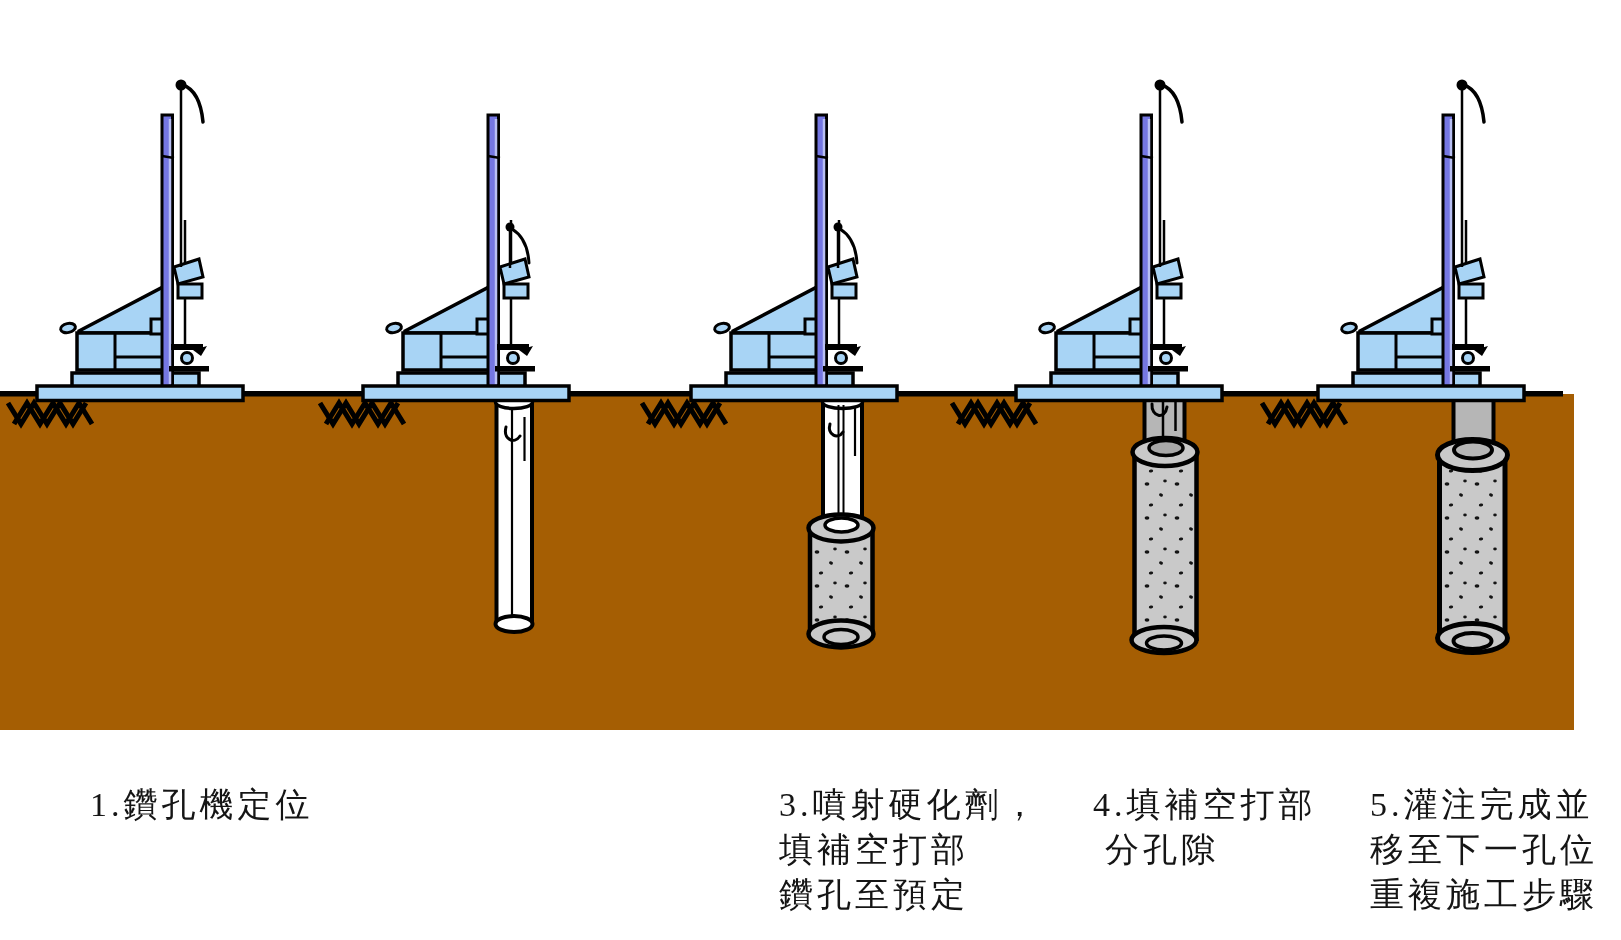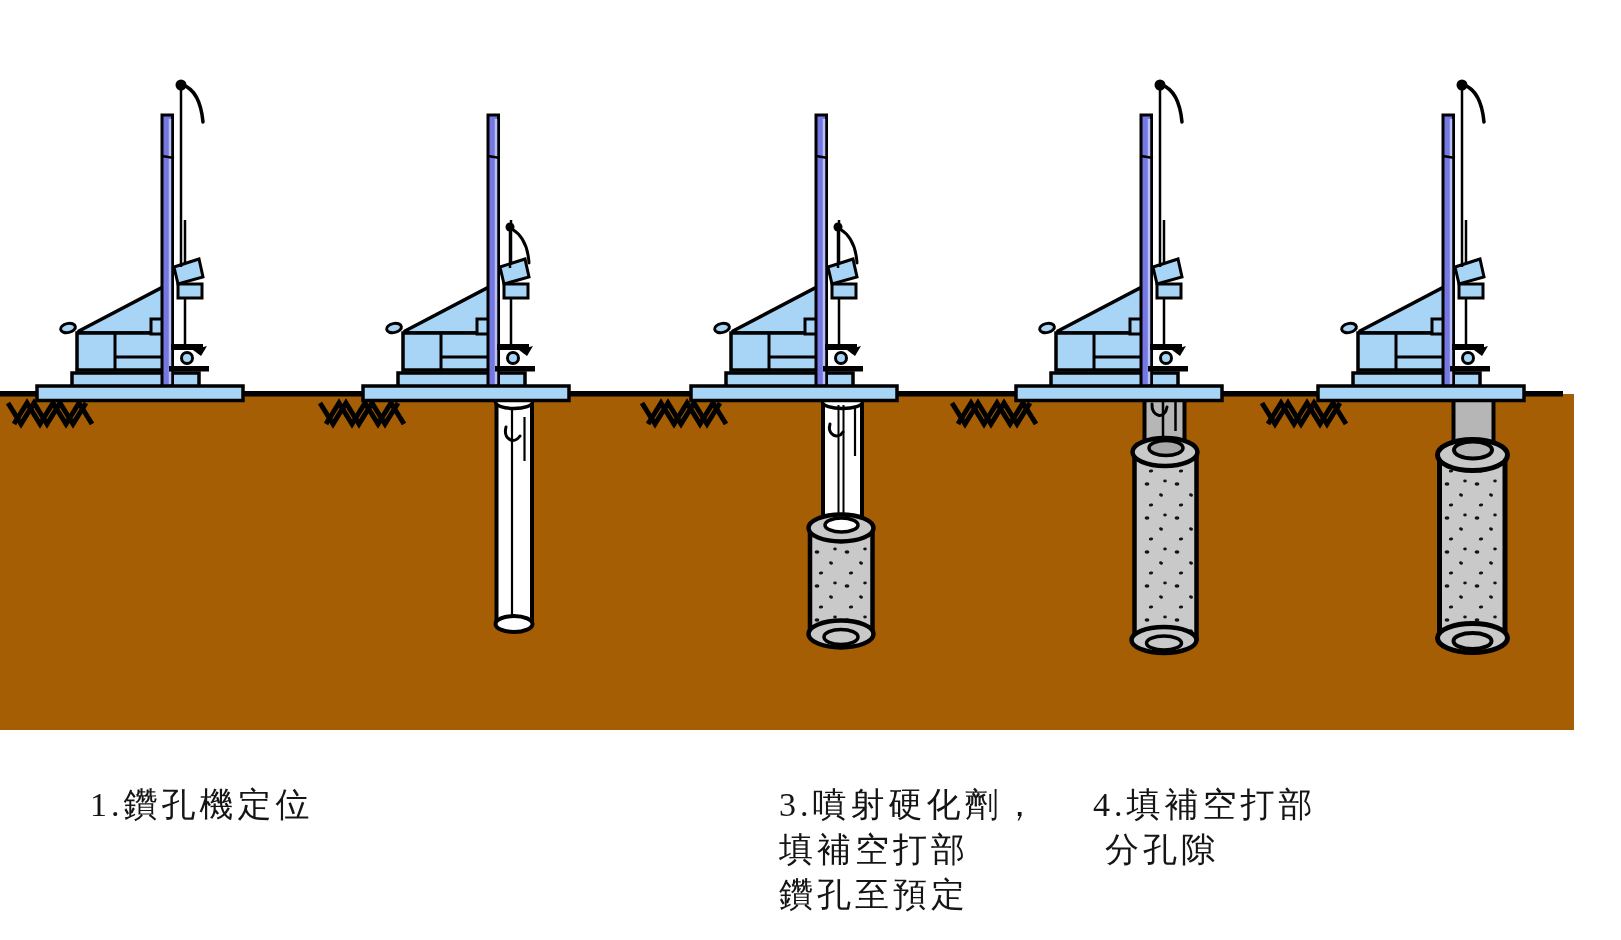--- a/index.html
+++ b/index.html
@@ -188,15 +188,20 @@
   </div>
   <div class="step-label" style="left:723px;top:782px;margin-left:44px;">
     <span class="cont">3.噴射硬化劑，</span>
     <span class="cont">填補空打部</span>
     <span class="cont">鑽孔至預定</span>
   </div>
   <div class="step-label" style="left:1043px;top:782px;margin-left:38px;">
     <span class="cont">4.填補空打部</span>
     <span class="cont ind">分孔隙</span>
   </div>
+  <div class="step-label" style="left:1358px;top:782px;">
+    <span class="cont">5.灌注完成並</span>
+    <span class="cont">移至下一孔位</span>
+    <span class="cont">重複施工步驟</span>
+  </div>
 </div>
 
 </div>
 
 </body></html>

